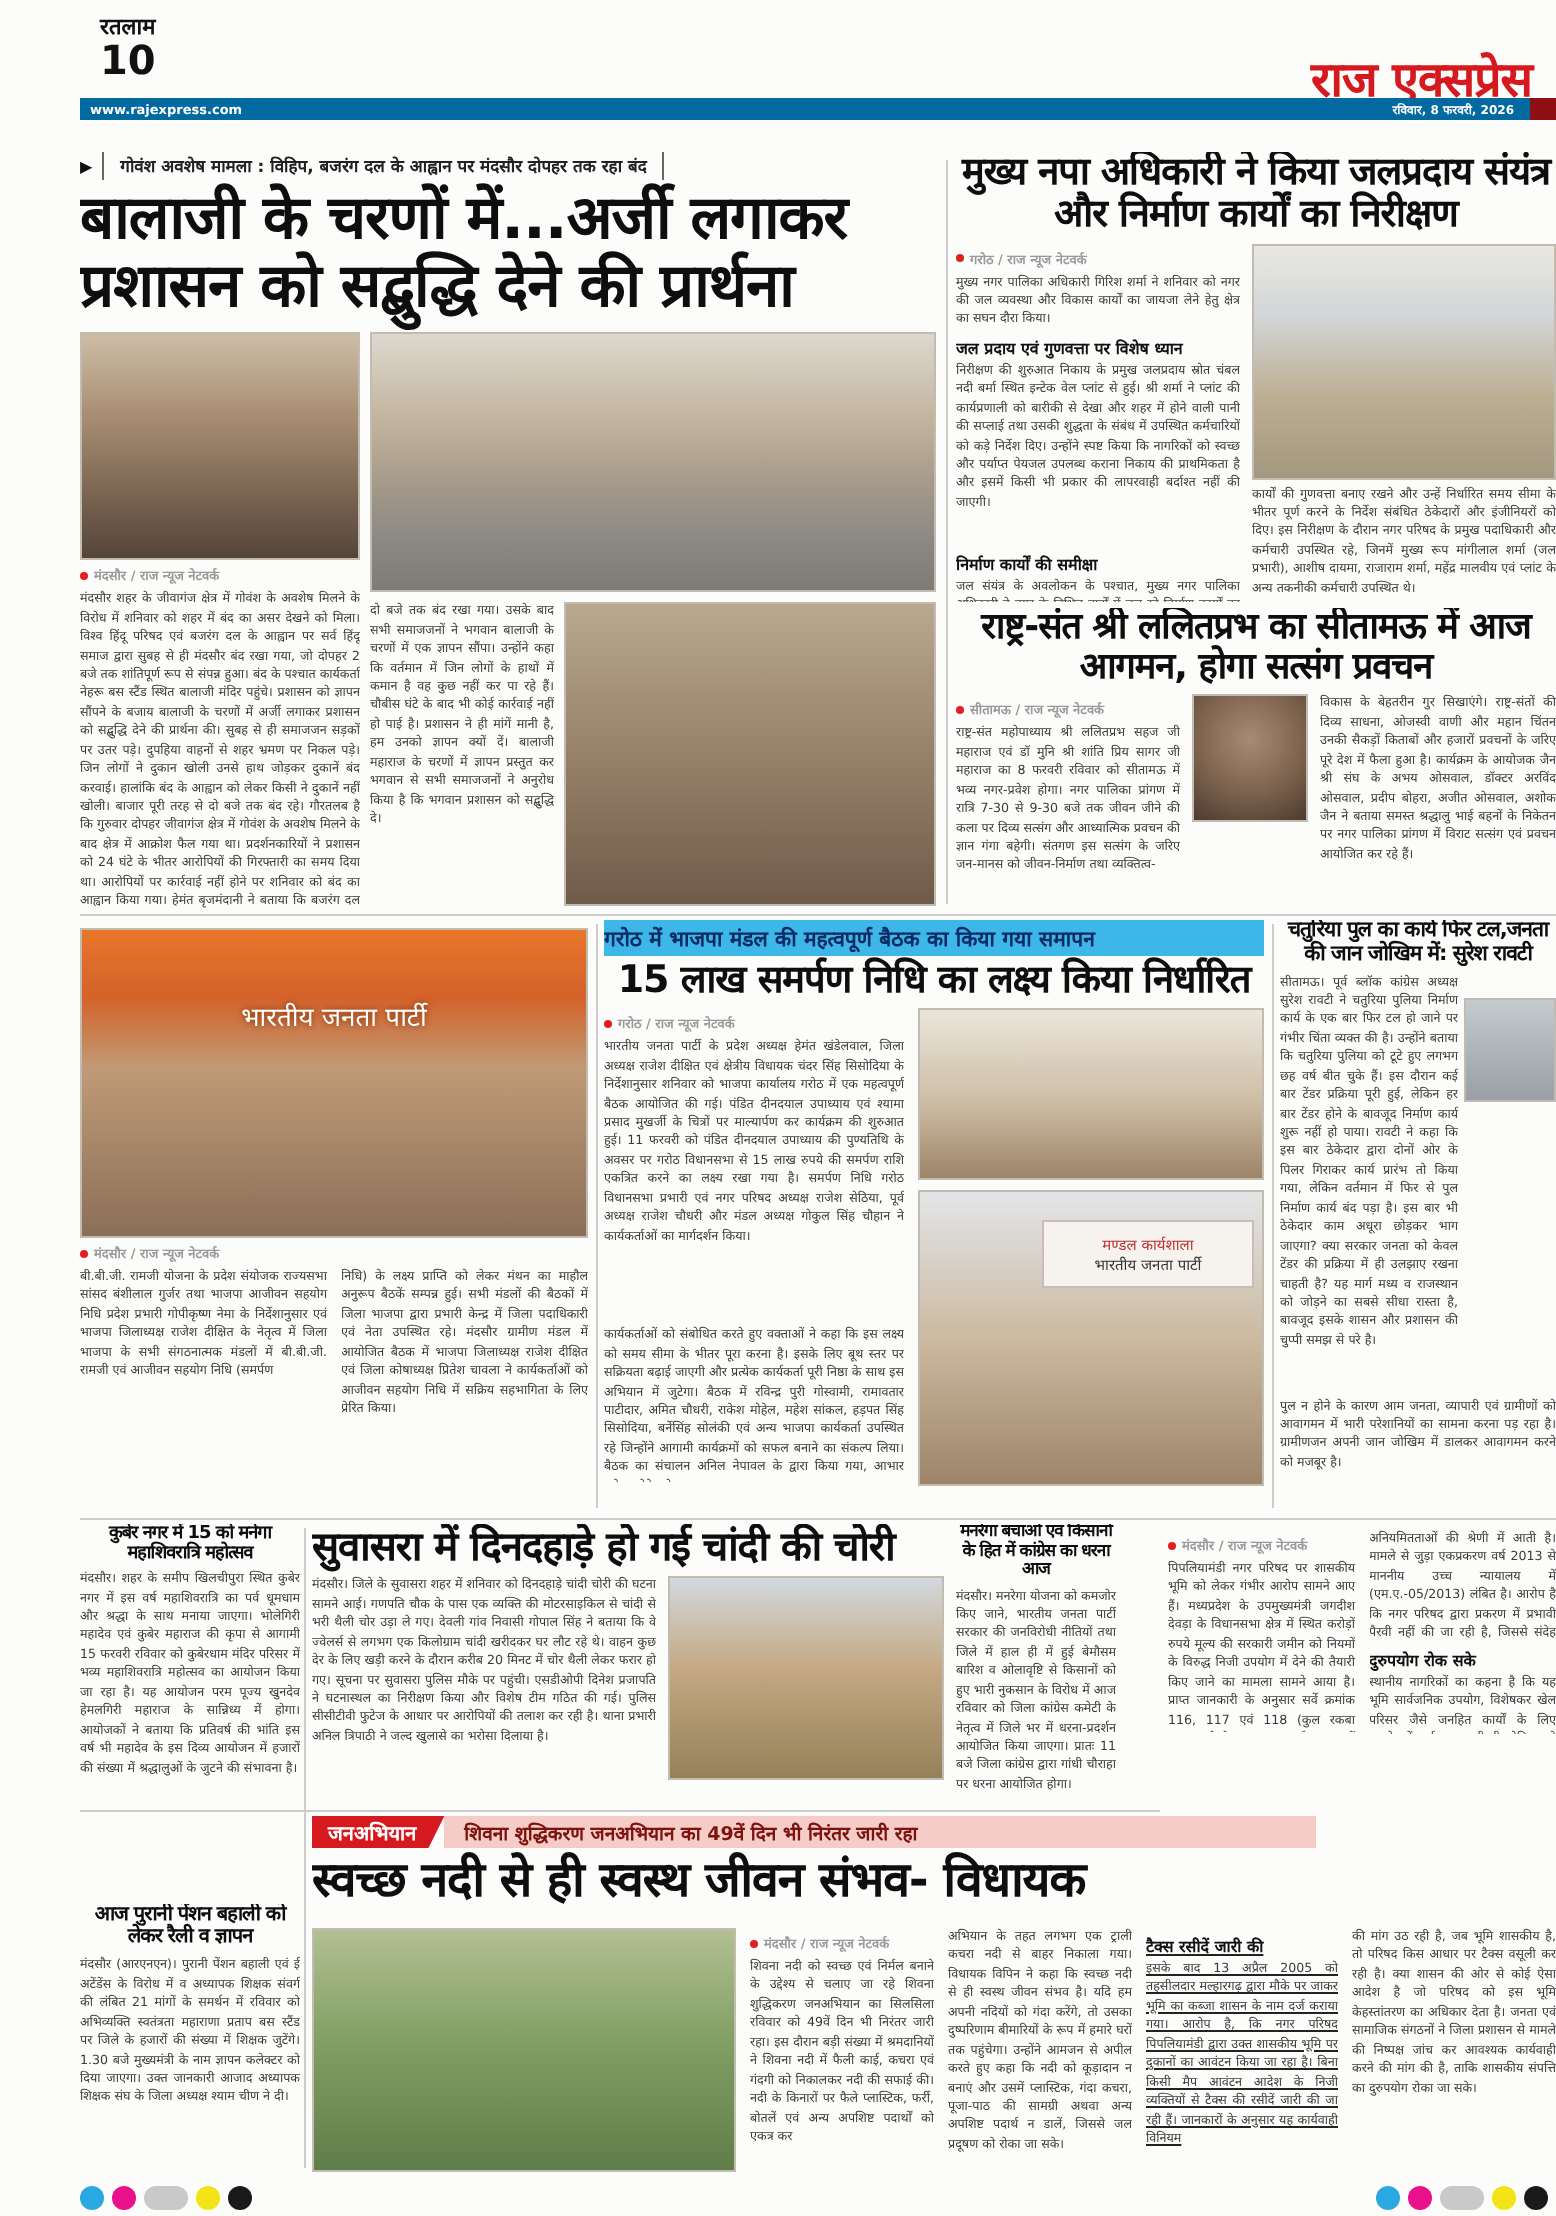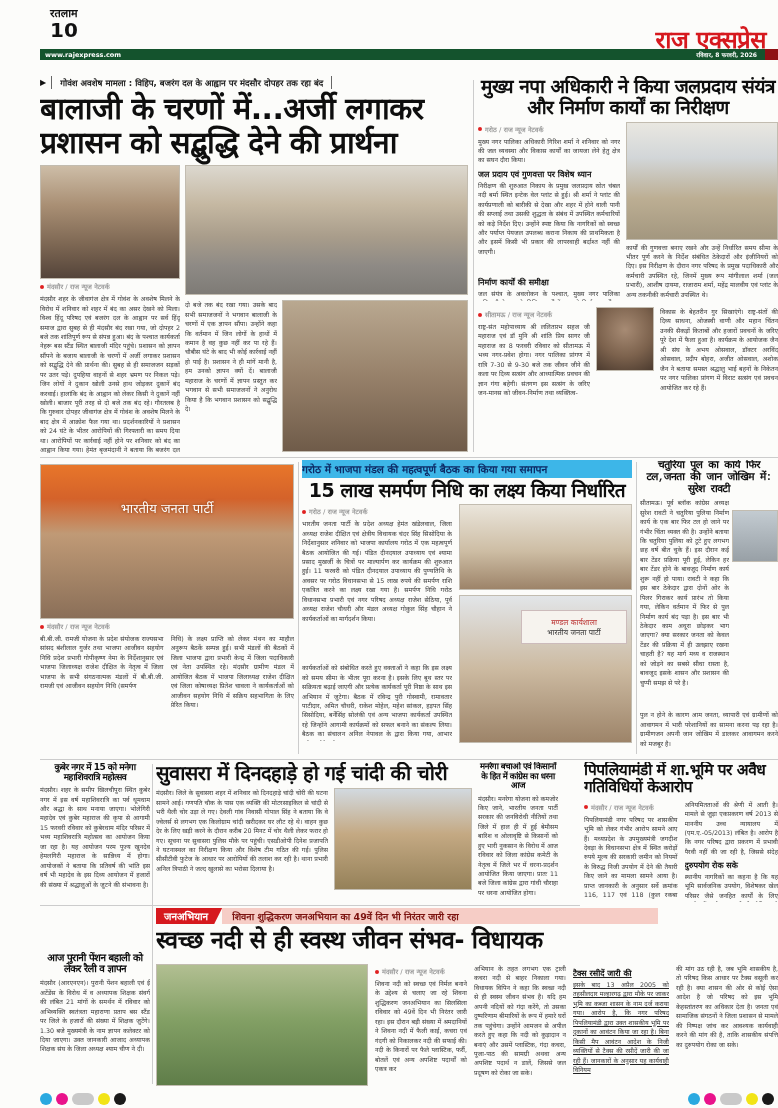--- a/index.html
+++ b/index.html
@@ -5,21 +5,21 @@
   html,body { margin:0; padding:0; background:#9a9a9a; }
   .page { position:relative; width:778px; height:1108px; margin:0 auto; background:#fcfcfa;
           font-family:"DejaVu Sans", sans-serif; color:#222; overflow:hidden; }
   .abs { position:absolute; }
 
   
   .edition-name { font-size:11px; font-weight:bold; color:#111; line-height:1.1; }
   .edition-page { font-size:20px; font-weight:bold; color:#111; line-height:1; }
   .section-title { font-size:34px; font-weight:bold; color:#0d0d0d; letter-spacing:-1px; text-align:center; }
   .brand { font-size:24px; font-weight:bold; color:#d6191e; letter-spacing:-0.5px; }
-  .redbar { position:absolute; left:40px; top:49px; width:738px; height:11px; background:#14532d;
+  .redbar { position:absolute; left:40px; top:49px; width:738px; height:11px; background:#0369a1;
             display:flex; align-items:center; justify-content:space-between; }
   .redbar .site { color:#fff; font-size:6.5px; font-weight:bold; padding-left:5px; }
   .redbar .date { color:#fff; font-size:6px; font-weight:bold; padding-right:4px; }
   .redbar .endblock { width:13px; height:11px; background:#8f1014; }
 
   
   .art { position:absolute; overflow:hidden; }
   .headline { font-weight:bold; color:#0e0e0e; line-height:1.12; letter-spacing:-0.5px; }
   .center { text-align:center; }
   .body-text { font-size:6.3px; line-height:1.5; text-align:justify; color:#3a3a3a; }
@@ -124,20 +124,21 @@
         <div class="body-text clip" style="height:30px;">जल संयंत्र के अवलोकन के पश्चात, मुख्य नगर पालिका अधिकारी ने नगर के विभिन्न वार्डों में चल रहे निर्माण कार्यों का भी भौतिक सत्यापन किया। उन्होंने</div>
       </div>
       <div style="flex:1; overflow:hidden;">
         <div class="photo ph-plant" style="width:100%; height:118px; box-sizing:border-box;"></div>
         <div class="body-text clip" style="height:64px; margin-top:3px;">कार्यों की गुणवत्ता बनाए रखने और उन्हें निर्धारित समय सीमा के भीतर पूर्ण करने के निर्देश संबंधित ठेकेदारों और इंजीनियरों को दिए। इस निरीक्षण के दौरान नगर परिषद के प्रमुख पदाधिकारी और कर्मचारी उपस्थित रहे, जिनमें मुख्य रूप मांगीलाल शर्मा (जल प्रभारी), आशीष दायमा, राजाराम शर्मा, महेंद्र मालवीय एवं प्लांट के अन्य तकनीकी कर्मचारी उपस्थित थे।</div>
       </div>
     </div>
   </div>
 
   <div class="art" style="left:478px; top:304px; width:300px; height:151px;">
+    <div class="headline center" style="font-size:18px;">राष्ट्र-संत श्री ललितप्रभ का सीतामऊ में आज आगमन, होगा सत्संग प्रवचन</div>
     <div style="display:flex; gap:6px; margin-top:3px;">
       <div style="width:112px; flex:0 0 auto; overflow:hidden;">
         <div class="byline">
           <span class="dot"></span>
           <span>सीतामऊ / राज न्यूज नेटवर्क</span>
         </div>
         <div class="body-text clip" style="height:88px;">राष्ट्र-संत महोपाध्याय श्री ललितप्रभ सहज जी महाराज एवं डॉ मुनि श्री शांति प्रिय सागर जी महाराज का 8 फरवरी रविवार को सीतामऊ में भव्य नगर-प्रवेश होगा। नगर पालिका प्रांगण में रात्रि 7-30 से 9-30 बजे तक जीवन जीने की कला पर दिव्य सत्संग और आध्यात्मिक प्रवचन की ज्ञान गंगा बहेगी। संतगण इस सत्संग के जरिए जन-मानस को जीवन-निर्माण तथा व्यक्तित्व-</div>
       </div>
       <div class="photo ph-sant" style="width:56px; height:62px;"></div>
       <div class="body-text clip" style="flex:1; height:102px;">विकास के बेहतरीन गुर सिखाएंगे। राष्ट्र-संतों की दिव्य साधना, ओजस्वी वाणी और महान चिंतन उनकी सैकड़ों किताबों और हजारों प्रवचनों के जरिए पूरे देश में फैला हुआ है। कार्यक्रम के आयोजक जैन श्री संघ के अभय ओसवाल, डॉक्टर अरविंद ओसवाल, प्रदीप बोहरा, अजीत ओसवाल, अशोक जैन ने बताया समस्त श्रद्धालु भाई बहनों के निकेतन पर नगर पालिका प्रांगण में विराट सत्संग एवं प्रवचन आयोजित कर रहे हैं।</div>
@@ -176,21 +177,21 @@
           <div class="photo-banner" style="top:14px; right:4px; left:auto; width:92px; background:#f6f3ee; border:1px solid #cbb; color:#b33; font-size:7.5px; padding:6px;">
             <div>मण्डल कार्यशाला</div>
             <div style="color:#333;">भारतीय जनता पार्टी</div>
           </div>
         </div>
       </div>
     </div>
   </div>
 
   <div class="art" style="left:640px; top:460px; width:138px; height:296px;">
-    <div class="headline center" style="font-size:10.5px;font-family:Liberation Mono, monospace;">चतुरिया पुल का कार्य फिर टल,जनता की जान जोखिम में: सुरेश रावटी</div>
+    <div class="headline center" style="font-size:10.5px;">चतुरिया पुल का कार्य फिर टल,जनता की जान जोखिम में: सुरेश रावटी</div>
     <div style="position:relative; margin-top:3px;">
       <div class="photo ph-man" style="width:44px; height:50px; float:right; margin:12px 0 2px 3px;"></div>
       <div class="body-text clip" style="height:212px;">सीतामऊ। पूर्व ब्लॉक कांग्रेस अध्यक्ष सुरेश रावटी ने चतुरिया पुलिया निर्माण कार्य के एक बार फिर टल हो जाने पर गंभीर चिंता व्यक्त की है। उन्होंने बताया कि चतुरिया पुलिया को टूटे हुए लगभग छह वर्ष बीत चुके हैं। इस दौरान कई बार टेंडर प्रक्रिया पूरी हुई, लेकिन हर बार टेंडर होने के बावजूद निर्माण कार्य शुरू नहीं हो पाया। रावटी ने कहा कि इस बार ठेकेदार द्वारा दोनों ओर के पिलर गिराकर कार्य प्रारंभ तो किया गया, लेकिन वर्तमान में फिर से पुल निर्माण कार्य बंद पड़ा है। इस बार भी ठेकेदार काम अधूरा छोड़कर भाग जाएगा? क्या सरकार जनता को केवल टेंडर की प्रक्रिया में ही उलझाए रखना चाहती है? यह मार्ग मध्य व राजस्थान को जोड़ने का सबसे सीधा रास्ता है, बावजूद इसके शासन और प्रशासन की चुप्पी समझ से परे है।</div>
       <div class="body-text clip" style="height:52px;">पुल न होने के कारण आम जनता, व्यापारी एवं ग्रामीणों को आवागमन में भारी परेशानियों का सामना करना पड़ रहा है। ग्रामीणजन अपनी जान जोखिम में डालकर आवागमन करने को मजबूर है।</div>
     </div>
   </div>
 
   <div class="art" style="left:40px; top:762px; width:110px; height:142px;">
     <div class="headline center" style="font-size:9px;">कुबेर नगर में 15 को मनेगा महाशिवरात्रि महोत्सव</div>
     <div class="body-text clip" style="height:112px; margin-top:3px;">मंदसौर। शहर के समीप खिलचीपुरा स्थित कुबेर नगर में इस वर्ष महाशिवरात्रि का पर्व धूमधाम और श्रद्धा के साथ मनाया जाएगा। भोलेगिरी महादेव एवं कुबेर महाराज की कृपा से आगामी 15 फरवरी रविवार को कुबेरधाम मंदिर परिसर में भव्य महाशिवरात्रि महोत्सव का आयोजन किया जा रहा है। यह आयोजन परम पूज्य खुनदेव हेमलगिरी महाराज के सान्निध्य में होगा। आयोजकों ने बताया कि प्रतिवर्ष की भांति इस वर्ष भी महादेव के इस दिव्य आयोजन में हजारों की संख्या में श्रद्धालुओं के जुटने की संभावना है।</div>
@@ -203,21 +204,20 @@
       <div class="photo ph-bazaar" style="flex:1; height:100px;"></div>
     </div>
   </div>
 
   <div class="art" style="left:478px; top:762px; width:80px; height:142px;">
     <div class="headline center" style="font-size:8.5px;">मनरेगा बचाओ एवं किसानों के हित में कांग्रेस का धरना आज</div>
     <div class="body-text clip" style="height:106px; margin-top:3px;">मंदसौर। मनरेगा योजना को कमजोर किए जाने, भारतीय जनता पार्टी सरकार की जनविरोधी नीतियों तथा जिले में हाल ही में हुई बेमौसम बारिश व ओलावृष्टि से किसानों को हुए भारी नुकसान के विरोध में आज रविवार को जिला कांग्रेस कमेटी के नेतृत्व में जिले भर में धरना-प्रदर्शन आयोजित किया जाएगा। प्रातः 11 बजे जिला कांग्रेस द्वारा गांधी चौराहा पर धरना आयोजित होगा।</div>
   </div>
 
   <div class="art" style="left:584px; top:762px; width:194px; height:144px;">
-    <div class="headline" style="font-size:15.5px;">पिपलियामंडी में शा.भूमि पर अवैध गतिविधियों केआरोप</div>
     <div style="display:flex; gap:7px; margin-top:3px;">
       <div style="flex:1; overflow:hidden;">
         <div class="byline">
           <span class="dot"></span>
           <span>मंदसौर / राज न्यूज नेटवर्क</span>
         </div>
         <div class="body-text clip" style="height:86px;">पिपलियामंडी नगर परिषद पर शासकीय भूमि को लेकर गंभीर आरोप सामने आए हैं। मध्यप्रदेश के उपमुख्यमंत्री जगदीश देवड़ा के विधानसभा क्षेत्र में स्थित करोड़ों रुपये मूल्य की सरकारी जमीन को नियमों के विरुद्ध निजी उपयोग में देने की तैयारी किए जाने का मामला सामने आया है। प्राप्त जानकारी के अनुसार सर्वे क्रमांक 116, 117 एवं 118 (कुल रकबा 0.870 हेक्टेयर) का पट्टा वर्ष 2005 में कलेक्टर मंदसौर द्वारा म.प्र. भू-राजस्व संहिता की धारा 182(2) के अंतर्गत निरस्त कर भूमि को शासन में निहित कर दिया गया था।</div>
       </div>
       <div style="flex:1; overflow:hidden;">
         <div class="body-text clip" style="height:56px;">अनियमितताओं की श्रेणी में आती है। मामले से जुड़ा एकप्रकरण वर्ष 2013 से माननीय उच्च न्यायालय में (एम.ए.-05/2013) लंबित है। आरोप है कि नगर परिषद द्वारा प्रकरण में प्रभावी पैरवी नहीं की जा रही है, जिससे संदेह उत्पन्न हो रहा है कि मामले को जानबूझकर लंबित रखा जा रहा है।</div>

